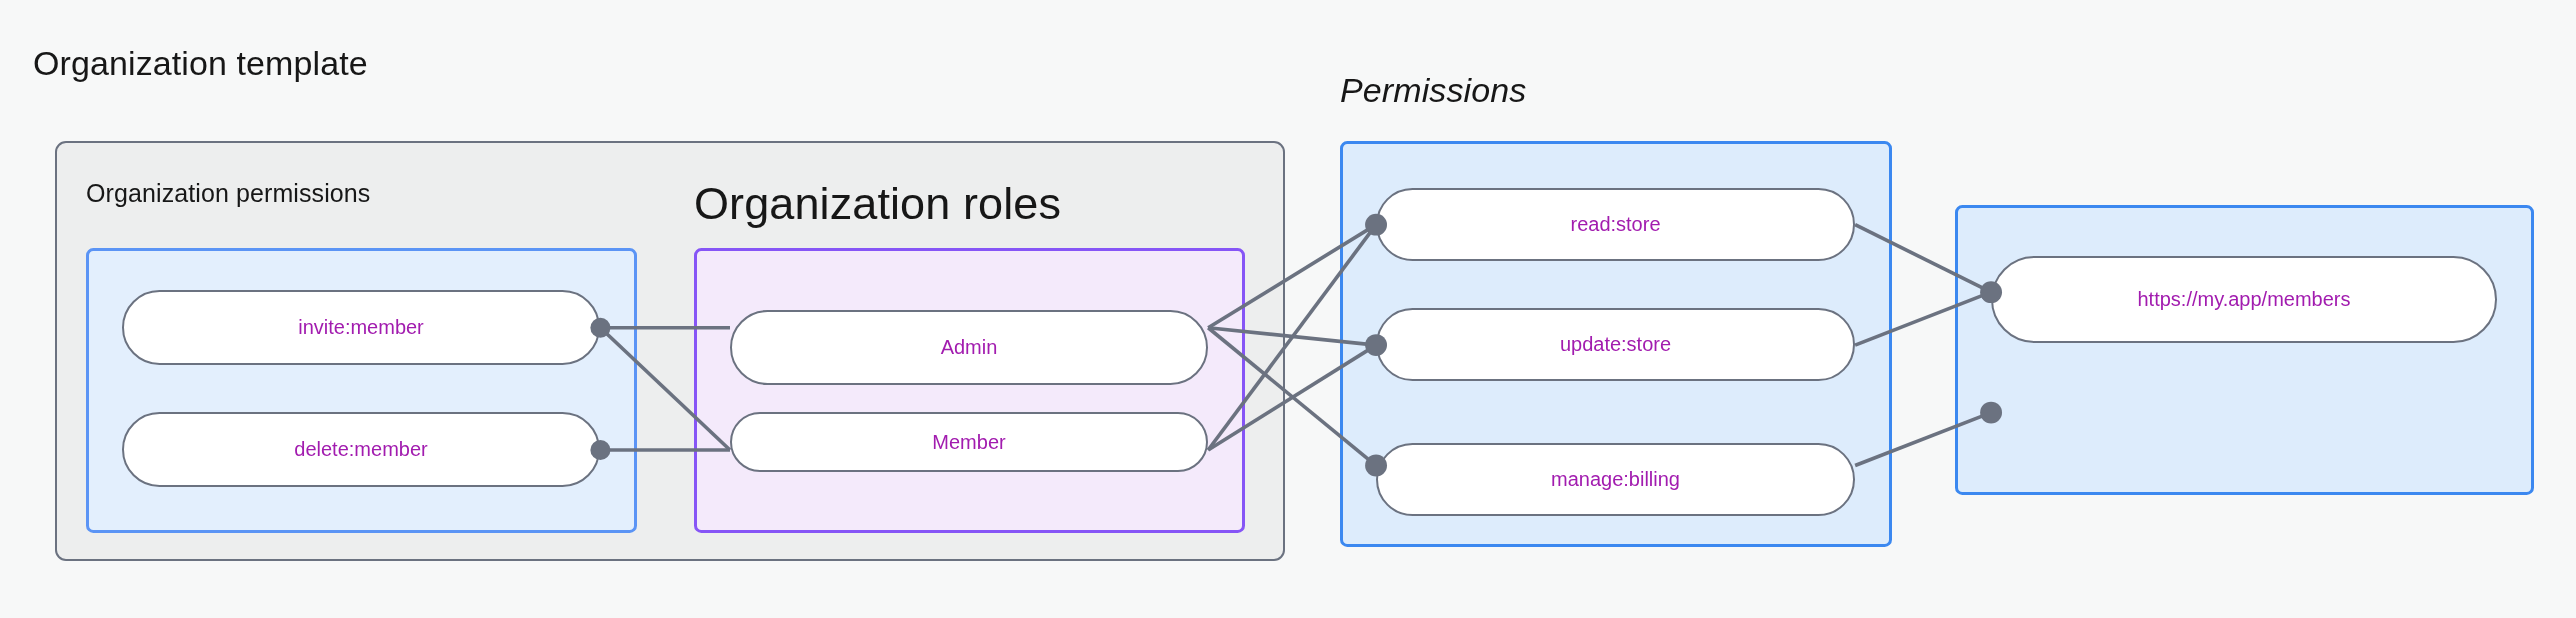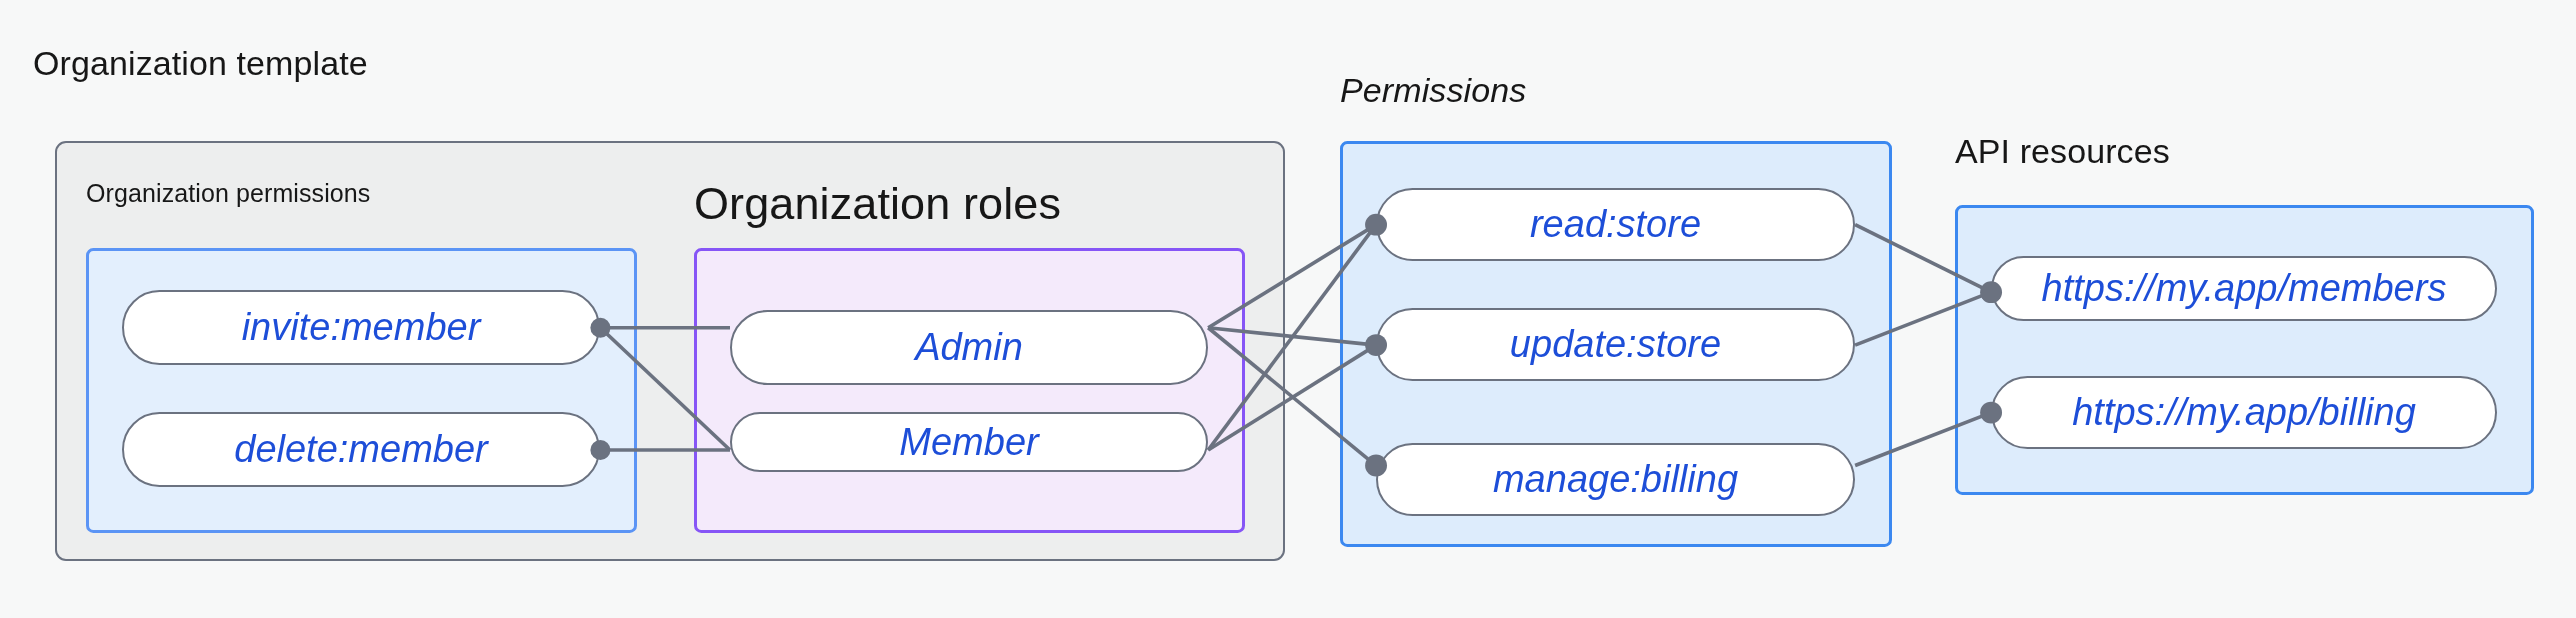--- a/index.html
+++ b/index.html
@@ -62,24 +62,23 @@
   
   .node {
     position: absolute;
     box-sizing: border-box;
     background: #ffffff;
     border: 2.7px solid #6b7280;
     border-radius: 912px;
     display: flex;
     align-items: center;
     justify-content: center;
-    font-size: 38px;
-    color: #1d4ed8;
+    font-size: 20px;
+    color: #a21caf;
     white-space: nowrap;
-    font-style: italic;
   }
 
   
   #edges {
     position: absolute;
     left: 0;
     top: 0;
     width: 2576px;
     height: 619px;
     pointer-events: none;
@@ -121,27 +120,25 @@
   <div class="group-title" style="left:1340px; top:73px;font-style:italic;">Permissions</div>
 
   <div class="box box-blue-strong" style="left:1340px; top:141px; width:552px; height:406px;"></div>
 
   <div class="node" style="left:1376px; top:188px; width:479px; height:73px;">read:store</div>
 
   <div class="node" style="left:1376px; top:308px; width:479px; height:73px;">update:store</div>
 
   <div class="node" style="left:1376px; top:443px; width:479px; height:73px;">manage:billing</div>
 
-  <div class="group-title" style="left:1955px; top:134px;">API resources</div>
 
   <div class="box box-blue-strong" style="left:1955px; top:205px; width:579px; height:290px;"></div>
 
-  <div class="node" style="left:1991px; top:256px; width:506px; height:65px;">https://my.app/members</div>
+  <div class="node" style="left:1991px; top:256px; width:506px; height:87px;">https://my.app/members</div>
 
-  <div class="node" style="left:1991px; top:376px; width:506px; height:73px;">https://my.app/billing</div>
 
   <svg id="edges" viewBox="0 0 2823 678" xmlns="http://www.w3.org/2000/svg">
 
     <line x1="658" y1="359" x2="800" y2="359"></line>
     <line x1="658" y1="359" x2="800" y2="493"></line>
     <line x1="658" y1="493" x2="800" y2="493"></line>
 
     <line x1="1324" y1="359" x2="1508" y2="246"></line>
     <line x1="1324" y1="359" x2="1508" y2="378"></line>
     <line x1="1324" y1="359" x2="1508" y2="510"></line>

